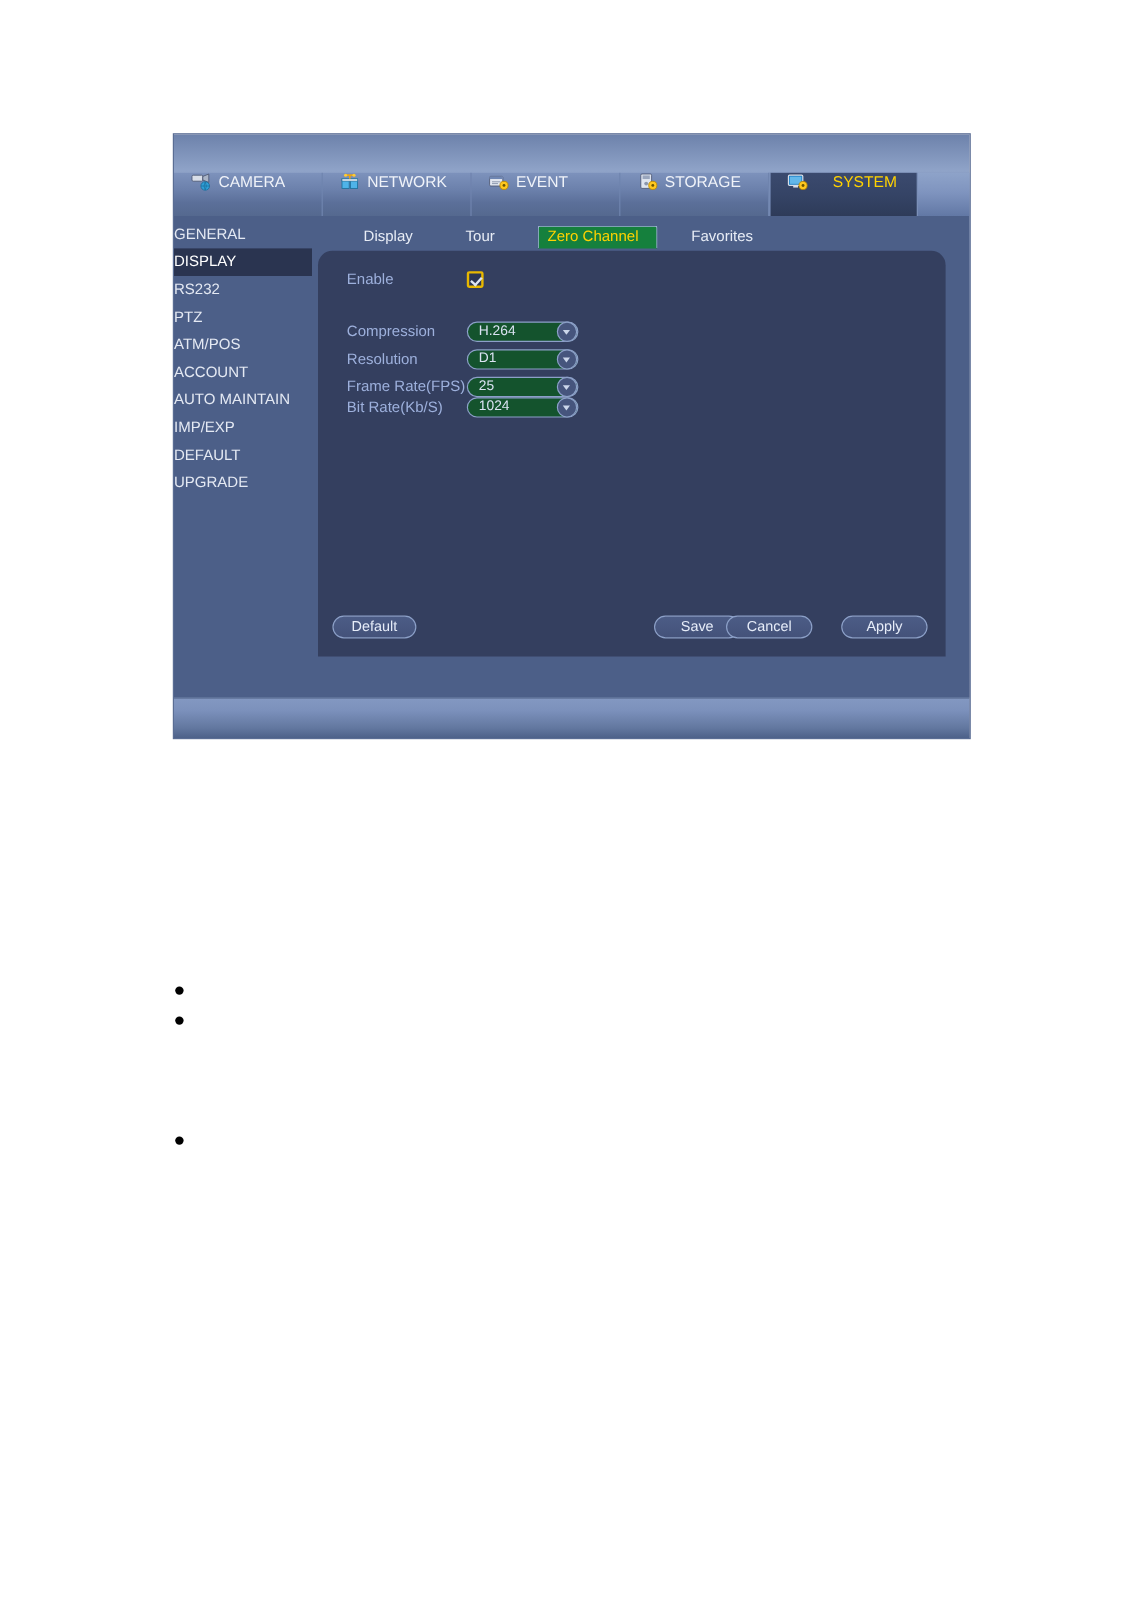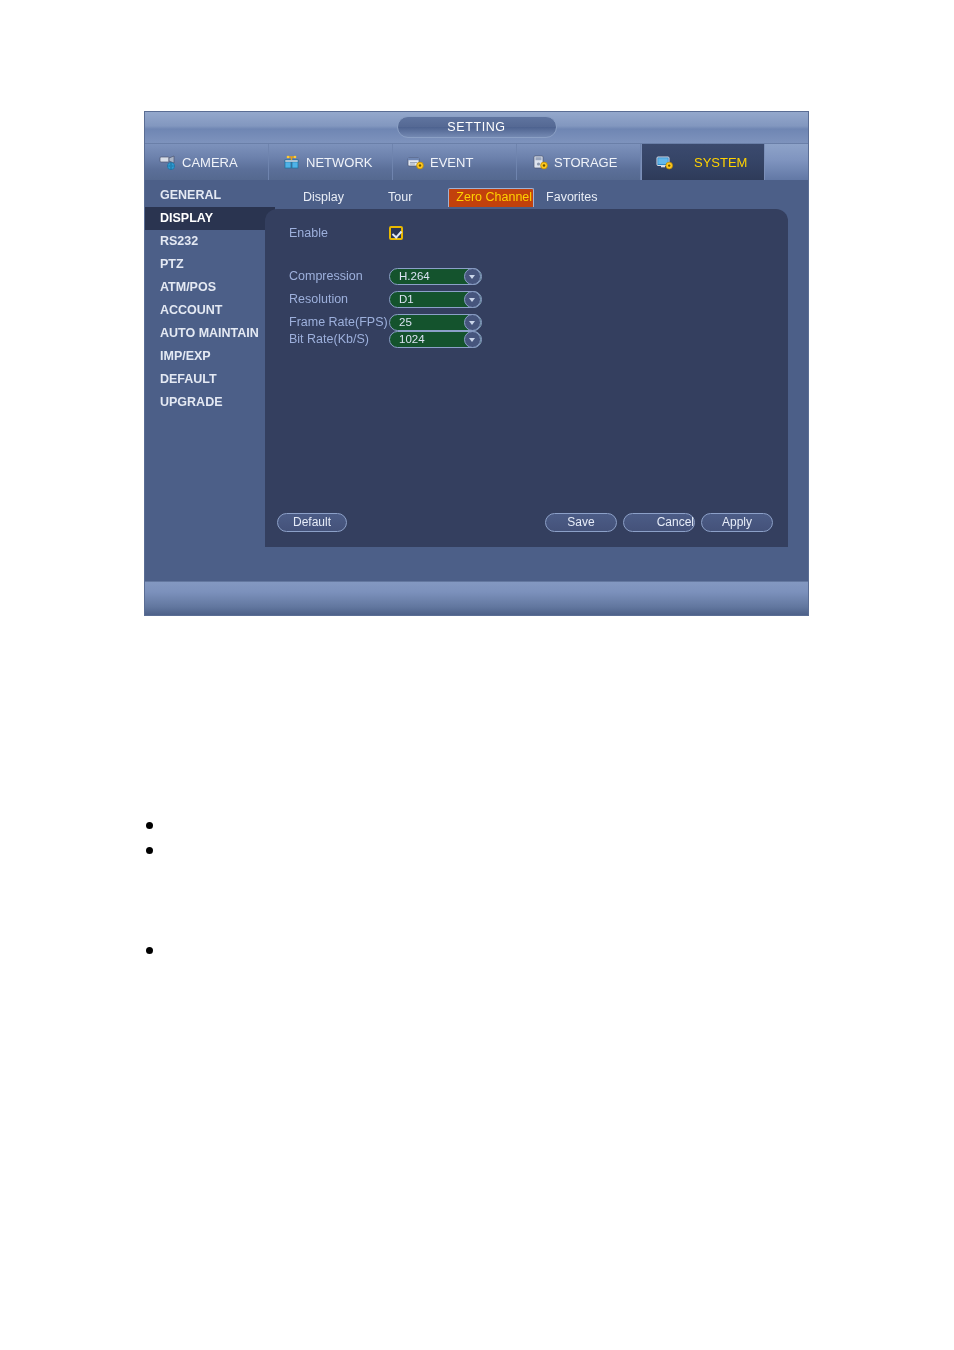--- a/index.html
+++ b/index.html
@@ -68,21 +68,21 @@
     height: 36px;
     background: linear-gradient(to bottom, #7d92bc 0%, #6b80ab 40%, #5b6f99 70%, #55698f 100%);
     box-sizing: border-box;
     display: flex;
     align-items: stretch;
   }
   .nav-tab {
     position: relative;
     width: 124px;
     display: flex;
-    align-items: center;
+    align-items: flex-start;
     gap: 5px;
     padding-left: 14px;
     box-sizing: border-box;
     color: #f0f3f9;
     font-size: 13px;
     border-right: 1px solid #6f84ae;
     cursor: pointer;
   }
   .nav-tab.active {
     background: linear-gradient(to bottom, #3b4a6e 0%, #354466 50%, #2e3b59 100%);
@@ -111,26 +111,24 @@
     position: absolute;
     left: 0; top: 0;
     width: 120px;
     height: 100%;
     box-sizing: border-box;
     padding-top: 4px;
   }
   .side-item {
     height: 23px;
     line-height: 23px;
-    padding-left: 15px;
     color: #e4e9f3;
     font-size: 12.5px;
     cursor: pointer;
     white-space: nowrap;
-    font-weight: bold;
   }
   .side-item.active {
     background: #2a3450;
     color: #ffffff;
     width: 115px;
   }
 
   
   .content-col {
     position: absolute;
@@ -148,27 +146,27 @@
   }
   .subtab {
     color: #e8edf6;
     font-size: 12.5px;
     padding: 2px 8px;
     margin-right: 28px;
     cursor: pointer;
     white-space: nowrap;
   }
   .subtab.active {
-    background: #c2410c;
+    background: #15803d;
     color: #ffd200;
     border: 1px solid #9fb2d4;
     border-bottom: none;
-    padding: 1px 1px 3px 7px;
+    padding: 1px 15px 3px 7px;
     border-radius: 2px 2px 0 0;
-    margin-right: 4px;
+    margin-right: 20px;
   }
 
   
   .settings-panel {
     position: absolute;
     left: 0px;
     top: 29px;
     width: 523px;
     height: 338px;
     background: #343f5f;
@@ -295,23 +293,20 @@
     background: #000000;
   }
 </style>
 </head>
 <body>
 
 <div id="page">
 
   <div class="dvr-window">
 
-    <div class="titlebar">
-      <div class="title-pill">SETTING</div>
-    </div>
 
     <div class="navbar">
 
       <div class="nav-tab">
         <span class="nav-icon">
           <svg width="18" height="15" viewBox="0 0 18 15">
             <rect x="1" y="2" width="9" height="5" rx="1" fill="#d8dee8" stroke="#4a5570" stroke-width="0.7"></rect>
             <path d="M10 3 L15 1 L15 8 L10 6 Z" fill="#aab4c6" stroke="#4a5570" stroke-width="0.7"></path>
             <circle cx="12" cy="11" r="3.6" fill="#2f9fd8" stroke="#1c6f9c" stroke-width="0.7"></circle>
             <path d="M8.6 11 H15.4 M12 7.6 Q14 11 12 14.4 Q10 11 12 7.6" stroke="#1c6f9c" stroke-width="0.6" fill="none"></path>
@@ -435,21 +430,21 @@
             <span class="field-label">Bit Rate(Kb/S)</span>
             <span class="dropdown">
               <span class="dd-value">1024</span>
               <span class="dd-arrow"></span>
             </span>
           </div>
 
           <div class="btn-row">
             <div class="btn" style="left:12px;  width:70px;">Default</div>
             <div class="btn" style="left:280px; width:72px;">Save</div>
-            <div class="btn" style="left:358px; width:72px;text-align:right;">Cancel</div>
+            <div class="btn" style="left:340px; width:72px;">Cancel</div>
             <div class="btn" style="left:436px; width:72px;">Apply</div>
           </div>
 
         </div>
       </div>
     </div>
 
     <div class="footer-strip"></div>
   </div>
 

